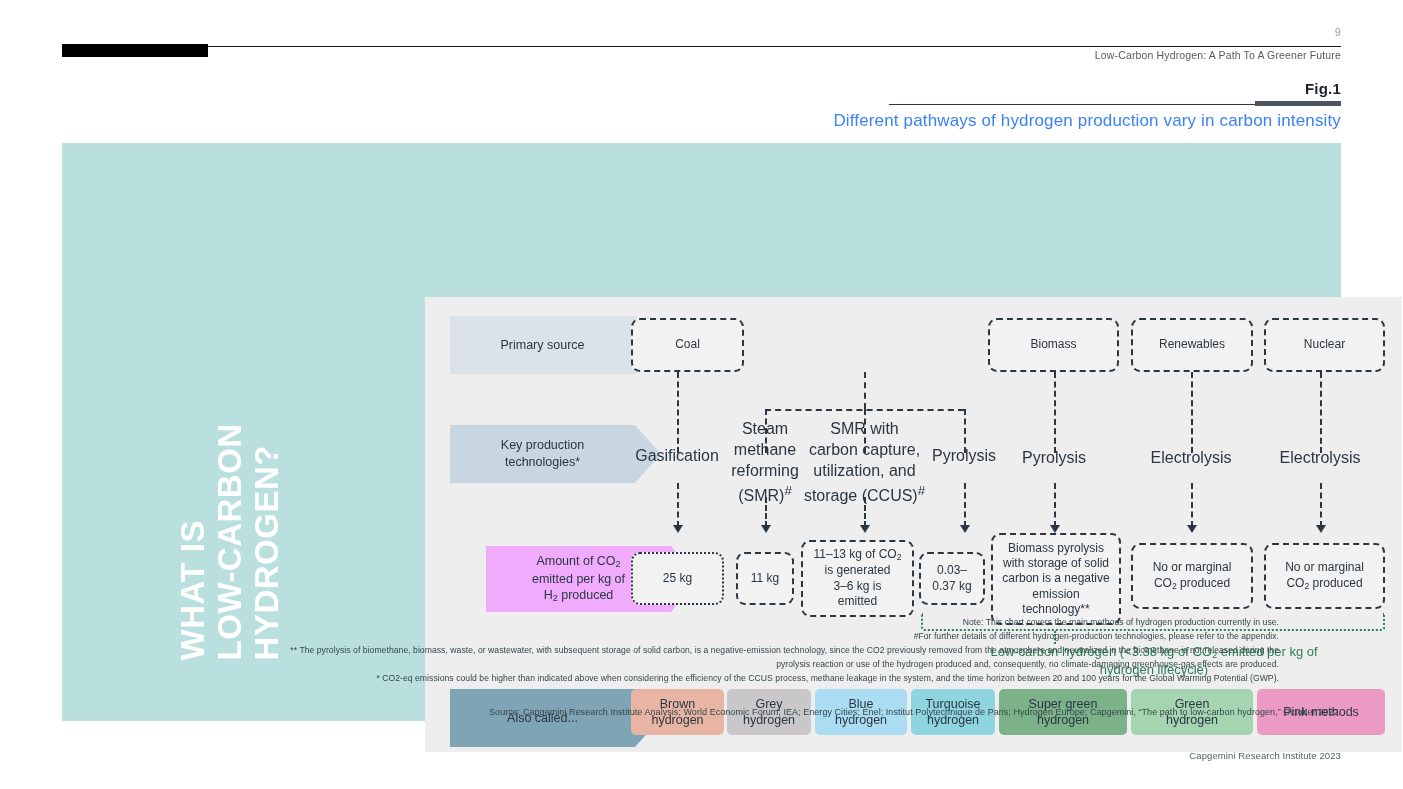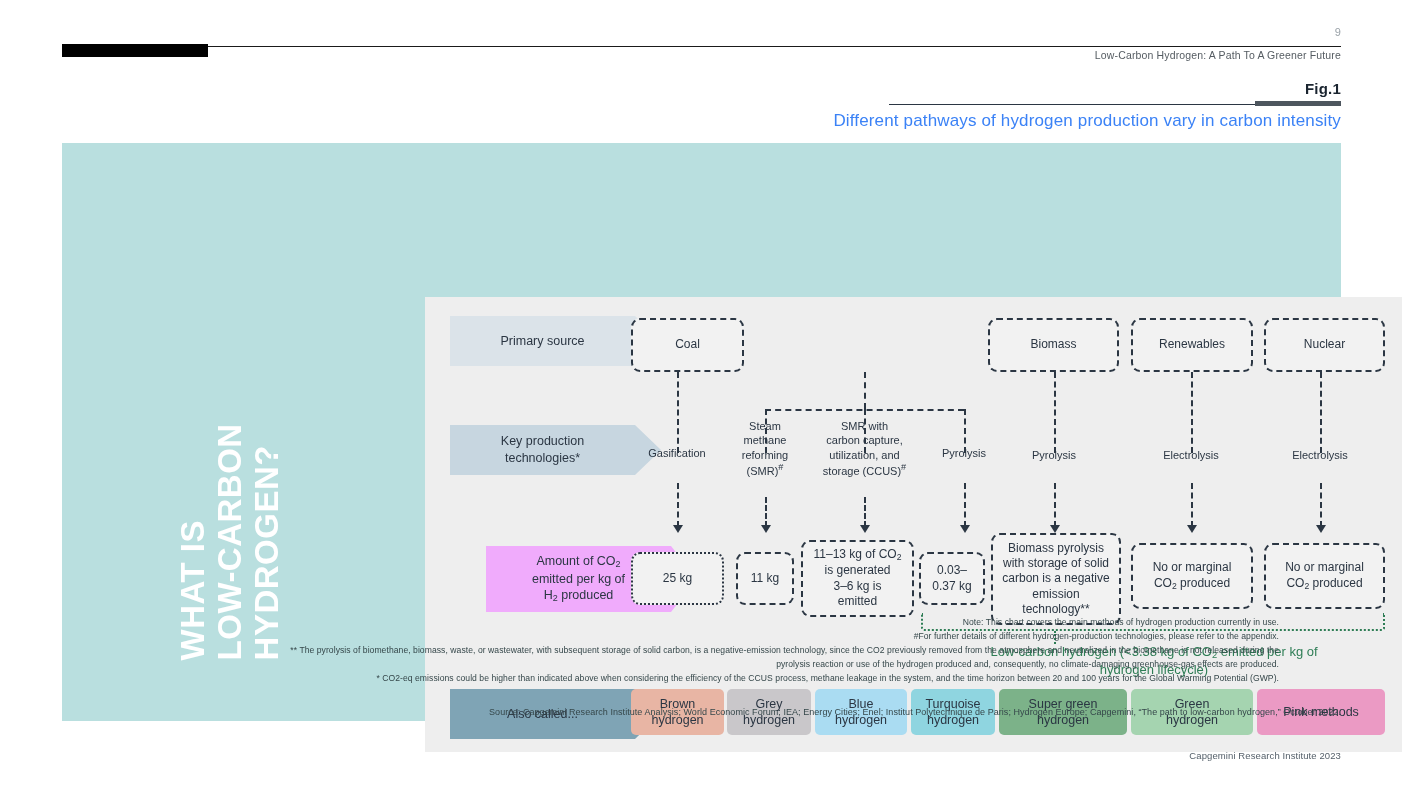--- a/index.html
+++ b/index.html
@@ -57,21 +57,21 @@
   }
 
   
   .card{
     position:absolute;left:363px;top:154px;width:977px;height:455px;
     background:#eeeeee;
   }
 
   
   .chev{
-    position:absolute;height:50px;display:flex;align-items:center;
+    position:absolute;height:58px;display:flex;align-items:center;
     justify-content:center;text-align:center;
     font-size:12.5px;line-height:1.33;color:#2b3643;
     padding-right:26px;
     clip-path:polygon(0 0, calc(100% - 26px) 0, 100% 50%, calc(100% - 26px) 100%, 0 100%);
   }
   .chev.c1{background:#dbe3e9;}
   .chev.c2{background:#c7d6e0;}
   .chev.c3{background:#f0abfc;margin-left:36px;}
   .chev.c4{background:#7fa4b5;}
 
@@ -79,21 +79,21 @@
   .dbox{
     position:absolute;background:#f2f2f2;
     border:2px dashed #2b3643;border-radius:9px;
     display:flex;align-items:center;justify-content:center;
     text-align:center;font-size:12px;line-height:1.28;color:#2b3643;
     box-sizing:border-box;padding:2px 4px;
   }
   .dbox.dotted{border-style:dotted;}
 
   .tech{
-    position:absolute;text-align:center;font-size:11px;line-height:1.3;
+    position:absolute;text-align:center;font-size:16px;line-height:1.3;
     color:#2b3643;
   }
 
   .cbox{
     position:absolute;border-radius:5px;
     display:flex;align-items:center;justify-content:center;
     text-align:center;font-size:12.5px;line-height:1.3;color:#2b3643;
     box-sizing:border-box;
   }
 

